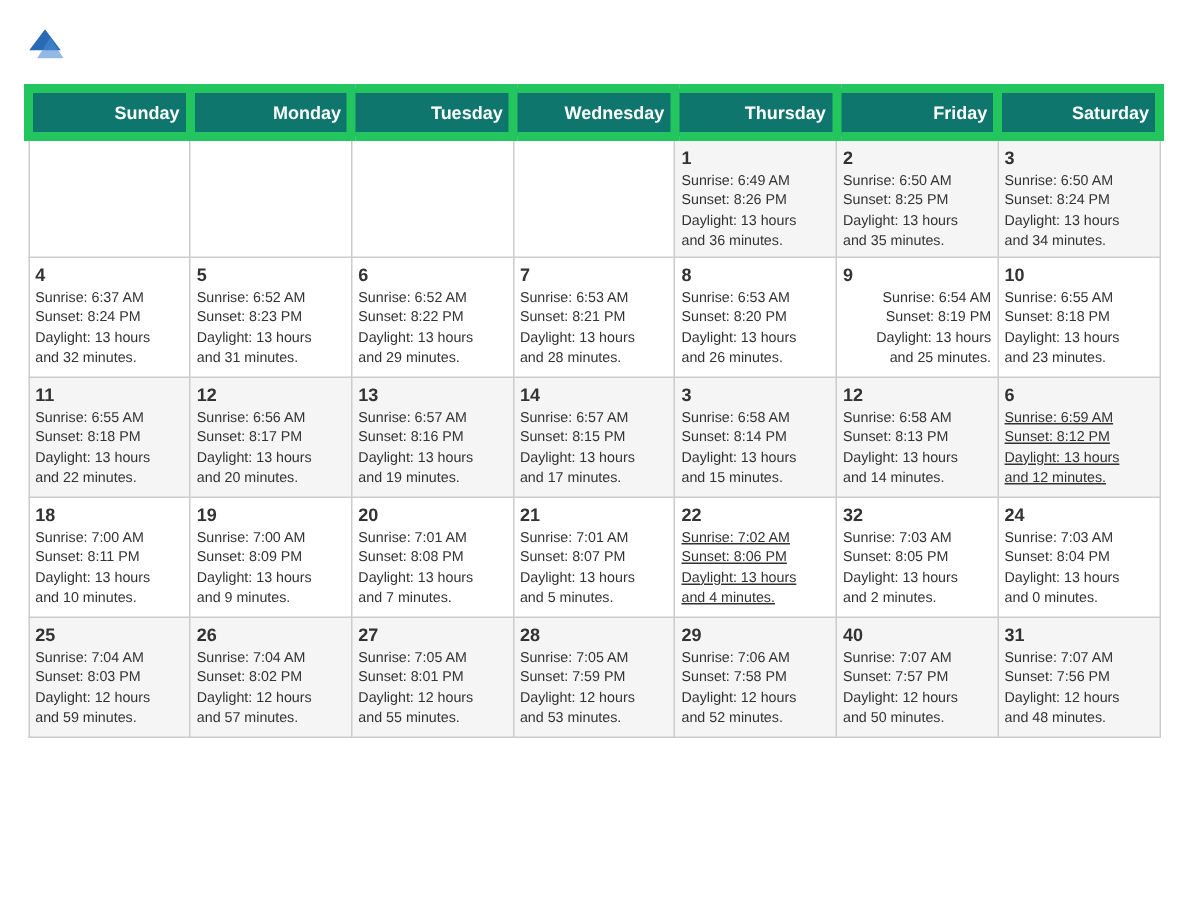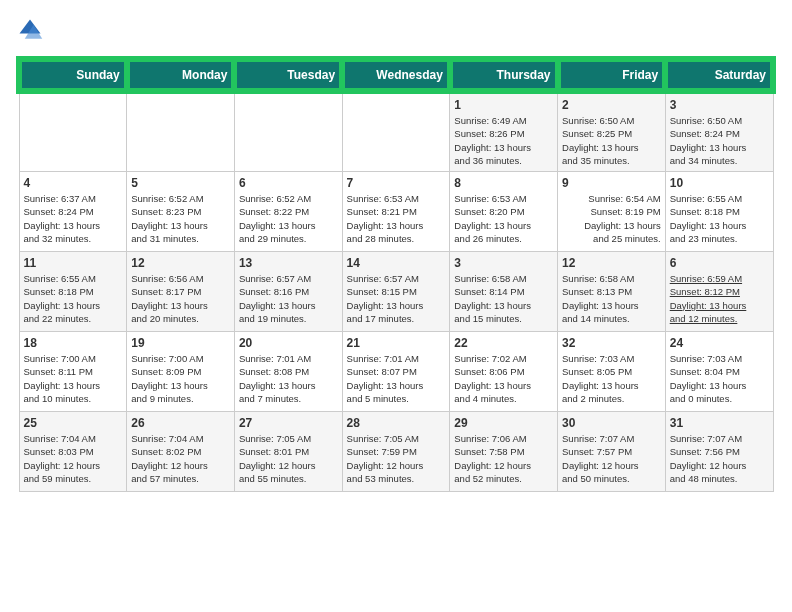--- a/index.html
+++ b/index.html
@@ -279,21 +279,21 @@
         </td>
         <td>
           <span class="day-num">21</span>
           <div class="day-info" style="white-space: pre-line;">Sunrise: 7:01 AM
 Sunset: 8:07 PM
 Daylight: 13 hours
 and 5 minutes.</div>
         </td>
         <td>
           <span class="day-num">22</span>
-          <div class="day-info" style="white-space: pre-line;">Sunrise: 7:02 AM
+          <div class="day-info" style="white-space: pre-line; text-decoration: underline;">Sunrise: 7:02 AM
 Sunset: 8:06 PM
 Daylight: 13 hours
 and 4 minutes.</div>
         </td>
         <td>
           <span class="day-num">32</span>
           <div class="day-info" style="white-space: pre-line;">Sunrise: 7:03 AM
 Sunset: 8:05 PM
 Daylight: 13 hours
 and 2 minutes.</div>
@@ -336,21 +336,21 @@
 and 53 minutes.</div>
         </td>
         <td>
           <span class="day-num">29</span>
           <div class="day-info" style="white-space: pre-line;">Sunrise: 7:06 AM
 Sunset: 7:58 PM
 Daylight: 12 hours
 and 52 minutes.</div>
         </td>
         <td>
-          <span class="day-num">30</span>
+          <span class="day-num">40</span>
           <div class="day-info" style="white-space: pre-line;">Sunrise: 7:07 AM
 Sunset: 7:57 PM
 Daylight: 12 hours
 and 50 minutes.</div>
         </td>
         <td>
           <span class="day-num">31</span>
           <div class="day-info" style="white-space: pre-line;">Sunrise: 7:07 AM
 Sunset: 7:56 PM
 Daylight: 12 hours

